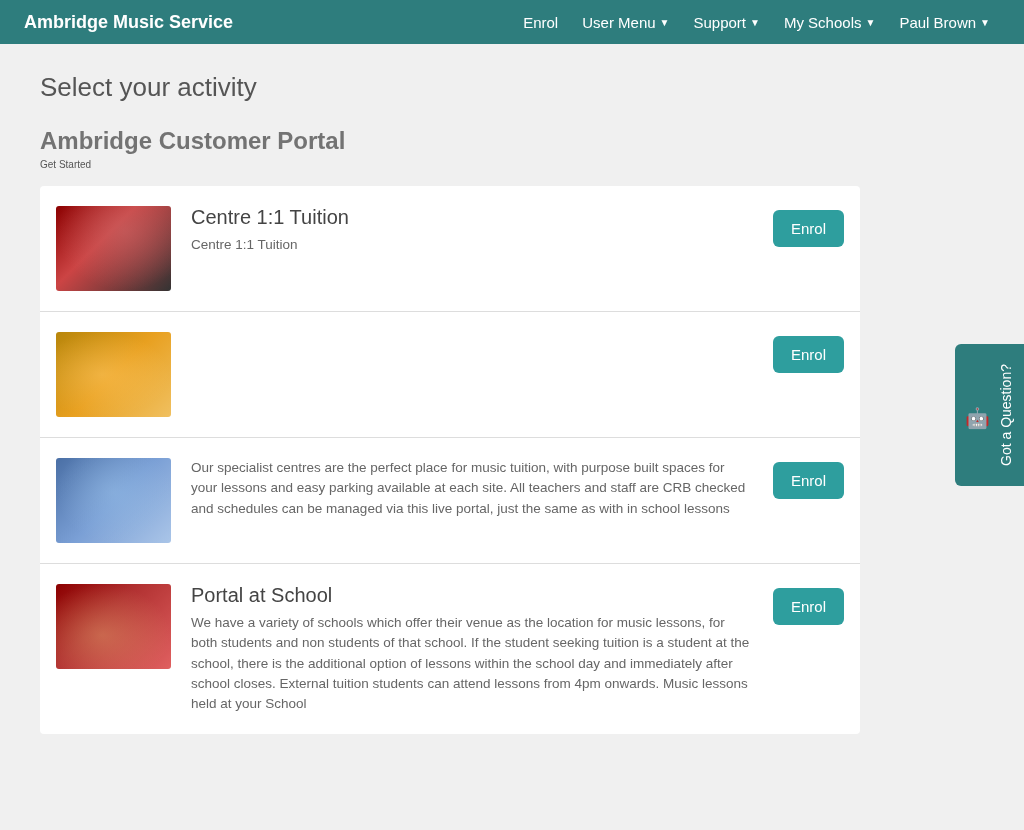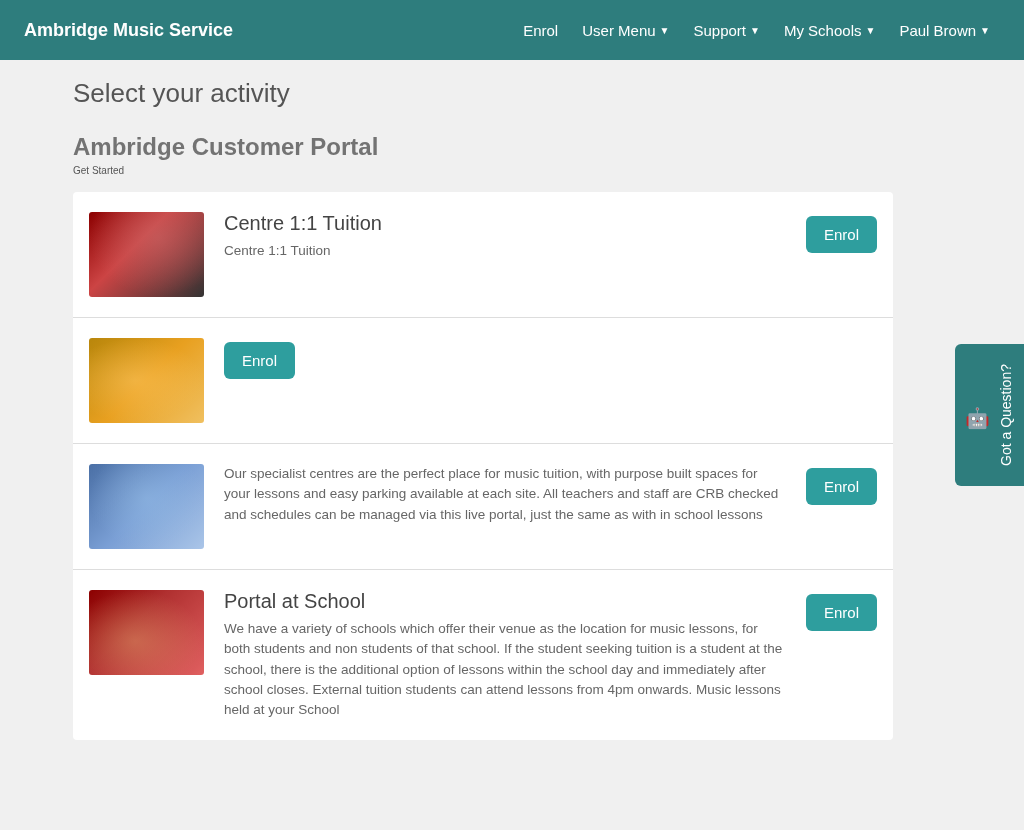--- a/index.html
+++ b/index.html
@@ -4,21 +4,21 @@
   <style>
     * { box-sizing: border-box; margin: 0; padding: 0; }
     body { font-family: Arial, sans-serif; background: #f0f0f0; min-height: 830px; }
 
     
     nav {
       background: #2e7d7d;
       display: flex;
       align-items: center;
       padding: 0 24px;
-      height: 60px;
+      height: 44px;
       color: white;
     }
     .nav-brand {
       font-weight: bold;
       font-size: 18px;
       flex: 1;
       white-space: nowrap;
     }
     .nav-links {
       display: flex;
@@ -36,23 +36,22 @@
       cursor: pointer;
       white-space: nowrap;
     }
     .nav-chevron {
       font-size: 10px;
       margin-top: 1px;
     }
 
     
     .main {
-      padding: 18px 40px;
+      padding: 28px 40px;
       max-width: 900px;
-      margin-left: 33px;
     }
     .page-title {
       font-size: 26px;
       font-weight: 300;
       color: #555;
       margin-bottom: 24px;
     }
     .portal-title {
       font-size: 24px;
       font-weight: 600;
@@ -71,20 +70,21 @@
       border-radius: 4px;
       overflow: hidden;
     }
     .activity-item {
       display: flex;
       align-items: flex-start;
       padding: 20px 16px;
       border-bottom: 1px solid #ddd;
       gap: 20px;
       position: relative;
+      justify-content: space-between;
     }
     .activity-item:last-child { border-bottom: none; }
 
     .activity-image {
       width: 115px;
       height: 85px;
       flex-shrink: 0;
       border-radius: 3px;
       overflow: hidden;
       background: #888;

